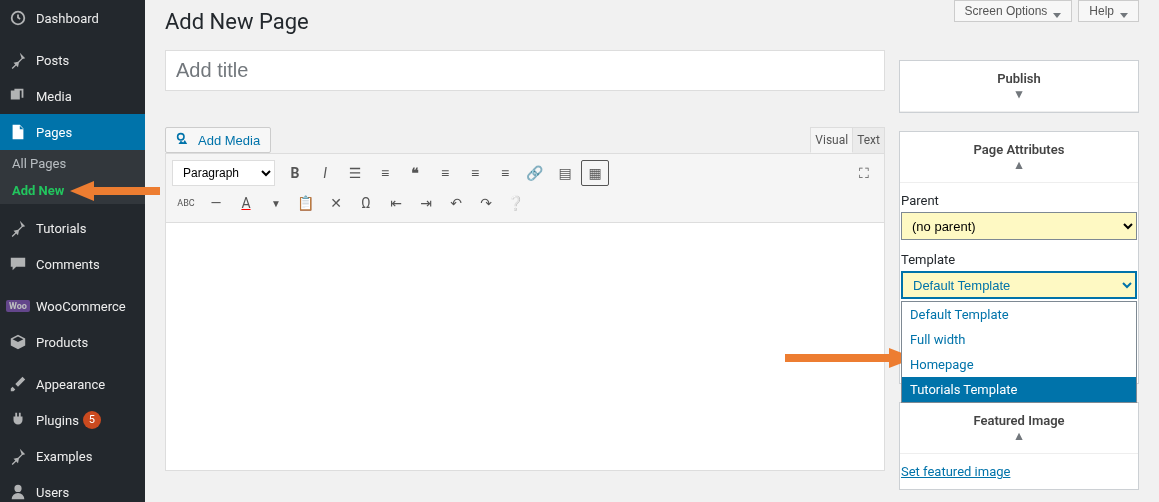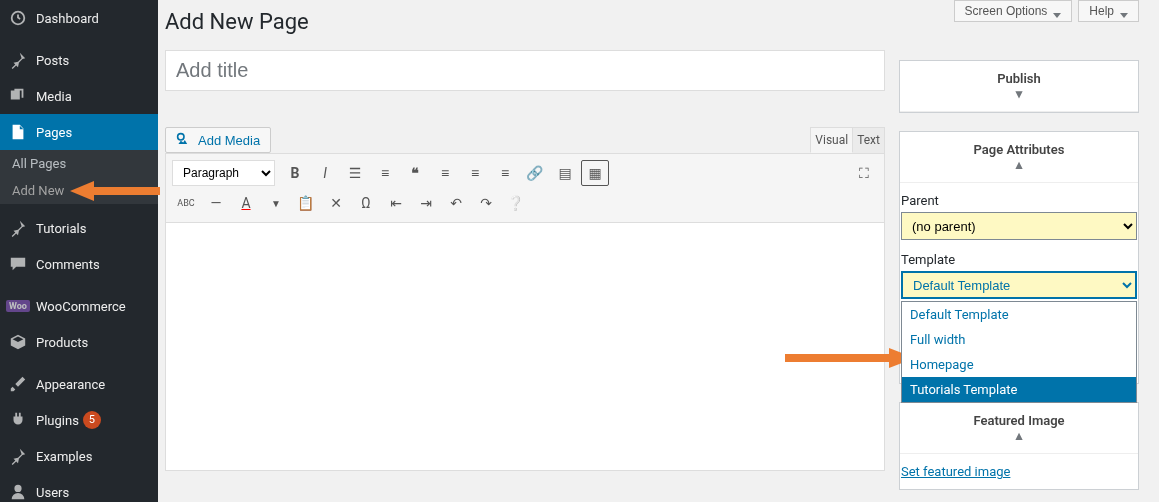--- a/index.html
+++ b/index.html
@@ -1,27 +1,27 @@
 <!DOCTYPE html>
 <html><head>
 <meta charset="utf-8">
 <style>
 * { box-sizing: border-box; margin: 0; padding: 0; }
 body { font-family: -apple-system, BlinkMacSystemFont, "Segoe UI", Roboto, sans-serif; font-size: 13px; color: #444; background: #f1f1f1; width: 1159px; height: 502px; overflow: hidden; position: relative; }
 
 
-.sidebar { position: absolute; left: 0; top: 0; width: 158px; height: 502px; background: #23282d; color: #eee; }
+.sidebar { position: absolute; left: 0; top: 0; width: 145px; height: 502px; background: #23282d; color: #eee; }
 .menu-item { display: flex; align-items: center; padding: 8px 8px; color: #eee; cursor: pointer; font-size: 13px; }
 .menu-item.active { background: #0073aa; color: #fff; position: relative; }
 .menu-item.active::after { content: ""; position: absolute; right: -8px; top: 50%; transform: translateY(-50%); border: 8px solid transparent; border-right-color: #f1f1f1; }
 .menu-item .micon { width: 20px; height: 20px; margin-right: 8px; display: flex; align-items: center; justify-content: center; opacity: 0.7; }
 .menu-item.active .micon { opacity: 1; }
 .submenu { background: #32373c; }
 .submenu-item { padding: 6px 12px; color: rgba(240,245,250,0.7); font-size: 13px; cursor: pointer; }
-.submenu-item.current { color: #a3a3a3; font-weight: 400; }
+.submenu-item.current { color: #22c55e; font-weight: 700; }
 .sep { height: 6px; }
 .badge { display: inline-block; background: #ca4a1f; color: #fff; border-radius: 9px; min-width: 18px; height: 18px; line-height: 18px; text-align: center; font-size: 11px; padding: 0 5px; margin-left: 4px; }
 .woo-badge { background: #7f54b3; color: #fff; font-size: 9px; font-weight: bold; padding: 1px 3px; border-radius: 2px; }
 
 
 .main { position: absolute; left: 145px; top: 0; right: 0; bottom: 0; padding: 0 20px 20px 20px; }
 .top-buttons { position: absolute; right: 20px; top: 0; display: flex; gap: 6px; }
 .screen-btn { background: #f7f7f7; border: 1px solid #ccc; padding: 3px 10px; font-size: 12px; color: #555; cursor: pointer; display: flex; align-items: flex-end; gap: 4px; }
 .triangle-down { width: 0; height: 0; border-left: 4px solid transparent; border-right: 4px solid transparent; border-top: 5px solid #72777c; margin-left: 2px; }
 h1.page-title { font-size: 22px; font-weight: 400; color: #23282d; padding: 9px 0 4px 0; margin-bottom: 12px; }

